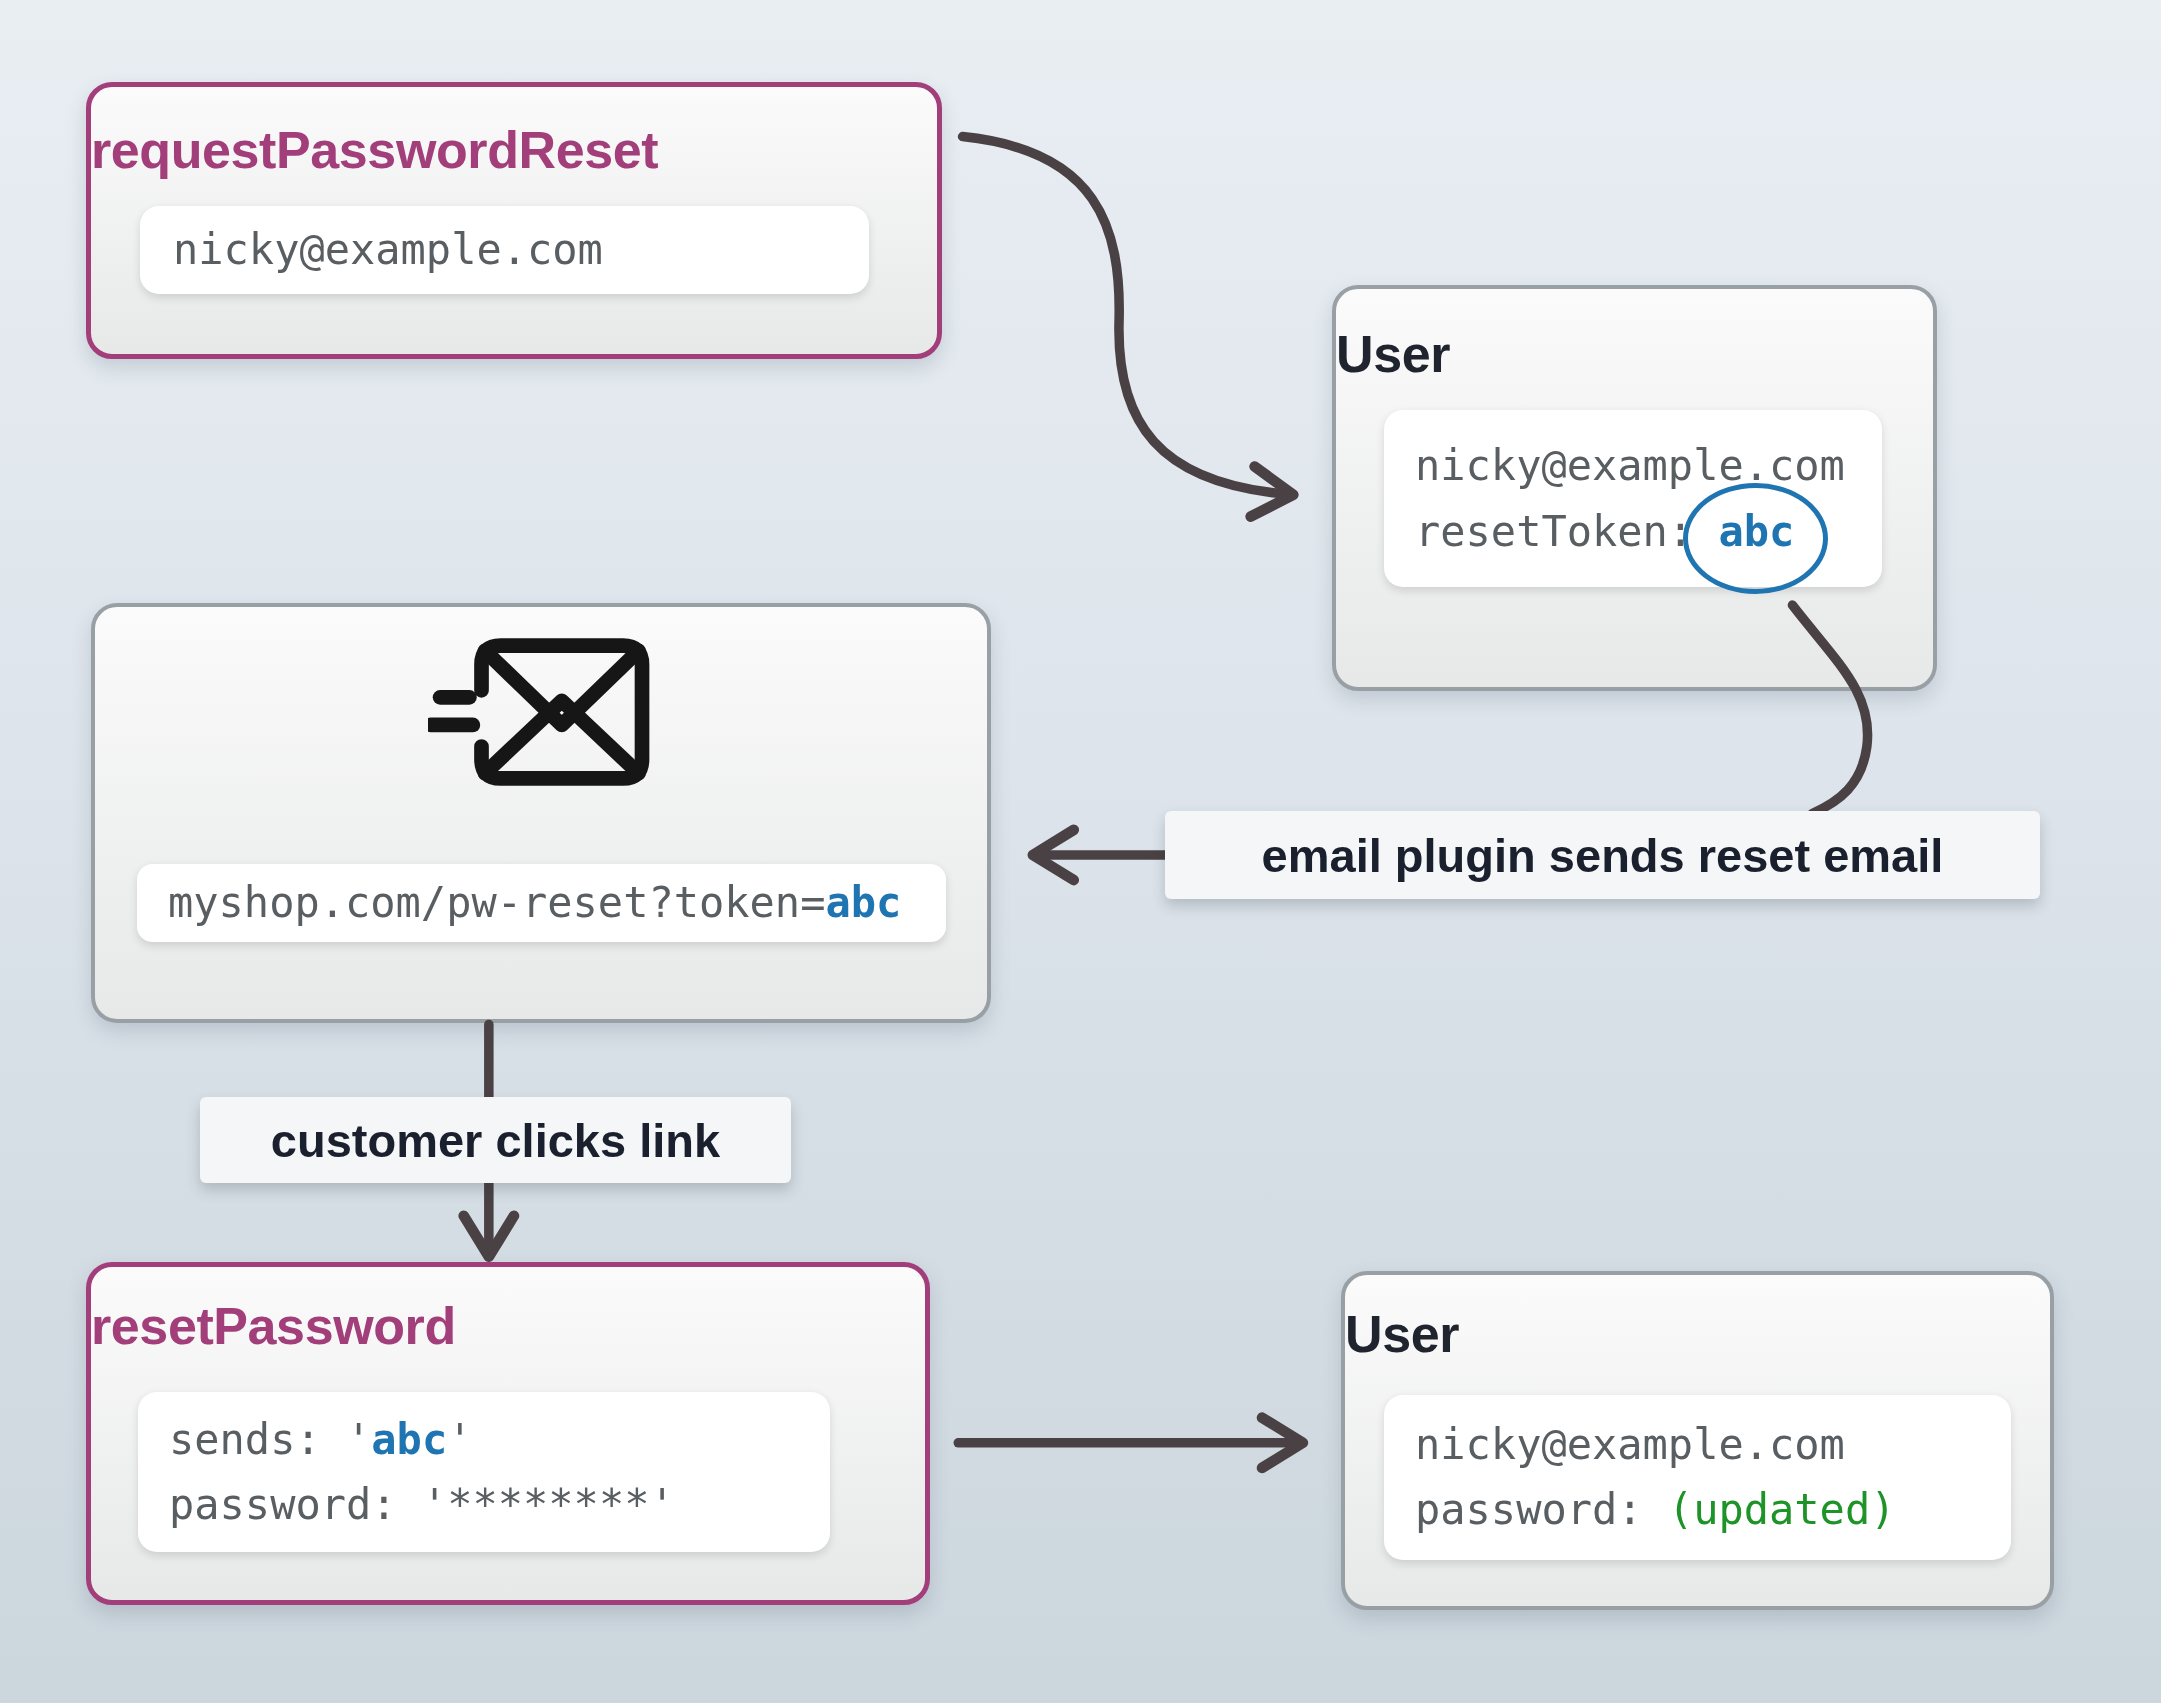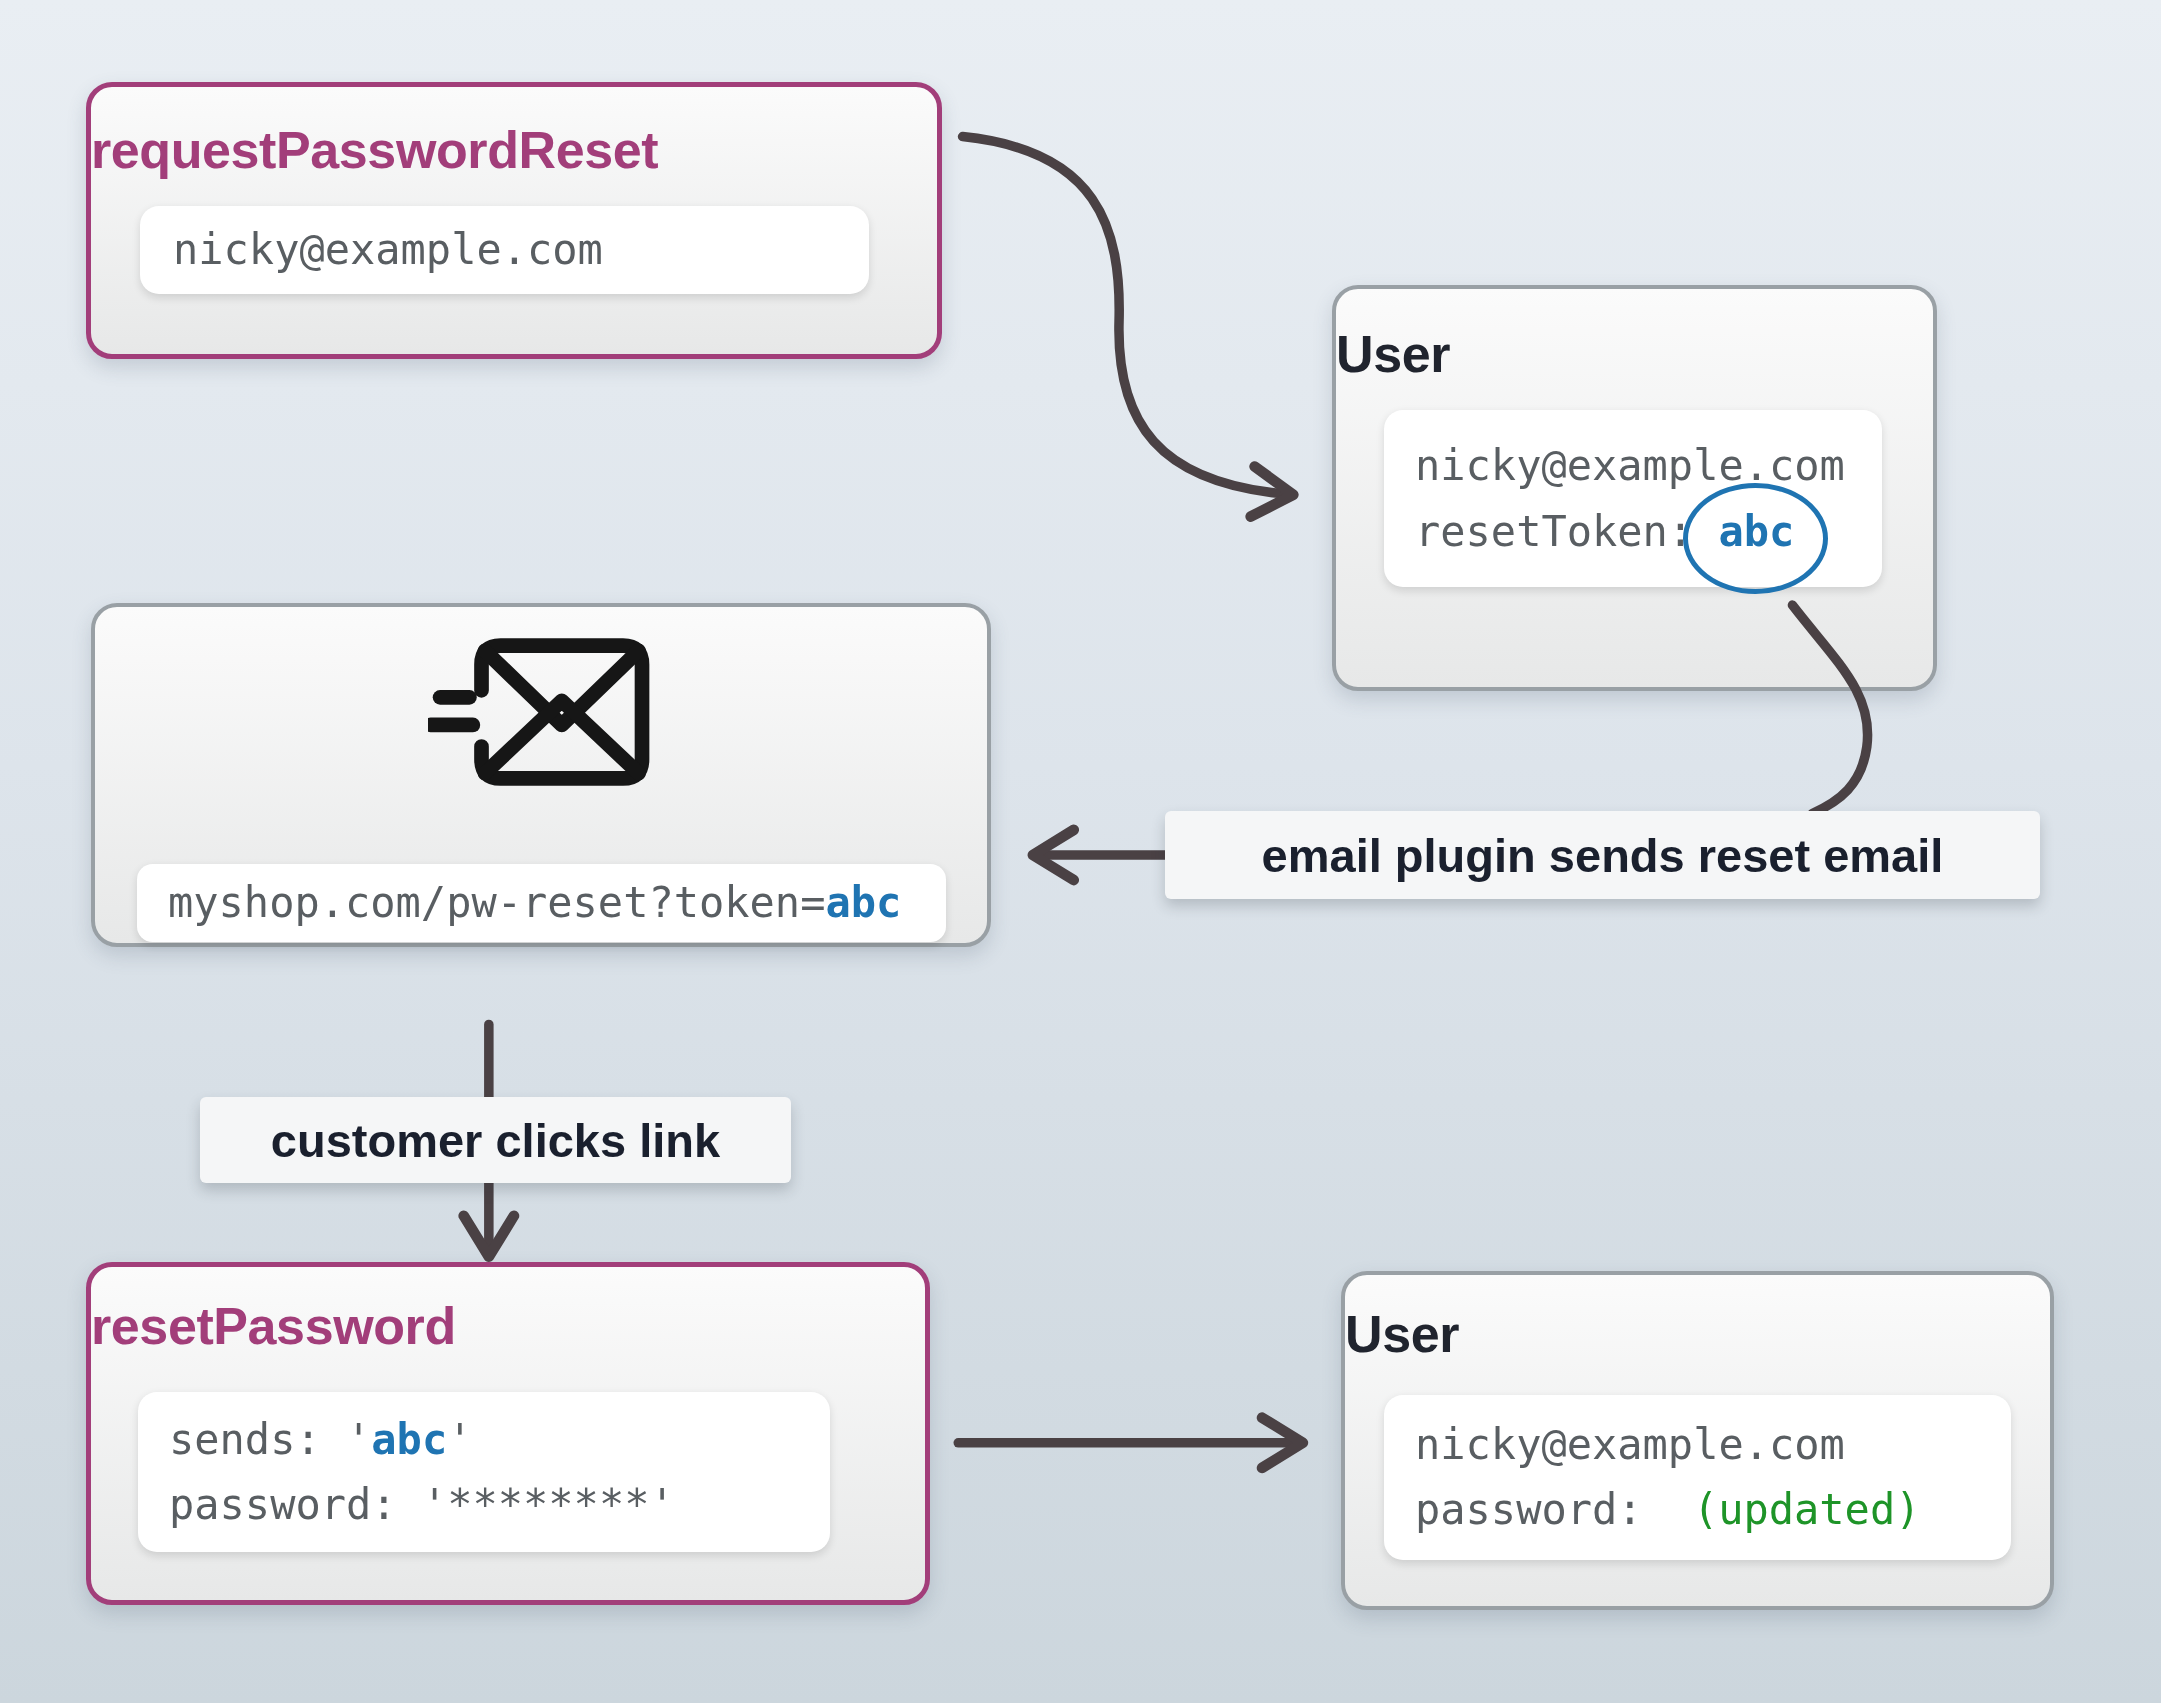--- a/index.html
+++ b/index.html
@@ -36,40 +36,40 @@
   .node.purple h2{color:var(--c-purple);}
   .node.gray h2{color:var(--c-title_dark);}
 
   .panel{
     position:absolute;background:var(--c-white_panel);border-radius:19px;
     box-shadow:0 3.5px 8.6px rgba(0,0,0,0.12);
     font-family:"DejaVu Sans Mono",monospace;font-size:42px;color:var(--c-mono_gray);
     white-space:nowrap;overflow:hidden;
   }
   .tok{color:var(--c-token_blue);font-weight:bold;}
-  .green{color:var(--c-updated_green);margin-left:25px;}
+  .green{color:var(--c-updated_green);}
 
   
   #node-request{left:86px;top:82px;width:856px;height:277px;}
   #node-request h2{margin-top:33px;}
   #node-request .panel{left:49px;top:119px;width:729px;height:88px;line-height:88px;padding-left:33px;}
 
   
   #node-user-top{left:1332px;top:285px;width:605px;height:406px;}
   #node-user-top h2{margin-top:35px;}
   #node-user-top .panel{left:48px;top:121px;width:498px;height:177px;padding:22.5px 0 0 31px;line-height:66px;}
 
   
   #token-circle{
     position:absolute;left:1683px;top:483px;width:145px;height:111px;
     border:5.2px solid var(--c-token_blue);border-radius:50%;z-index:7;
   }
 
   
-  #node-email{left:91px;top:603px;width:900px;height:344px;}
+  #node-email{left:91px;top:603px;width:900px;height:420px;}
   #node-email .icon{position:absolute;left:333px;top:22.5px;}
   #node-email .panel{left:42px;top:257px;width:809px;height:78px;line-height:78px;padding-left:31px;border-radius:15.6px;}
 
   
   #node-reset{left:86px;top:1262px;width:844px;height:343px;}
   #node-reset h2{margin-top:29px;}
   #node-reset .panel{left:47px;top:125px;width:692px;height:160px;padding:14.7px 0 0 31px;line-height:65px;}
 
   
   #node-user-bottom{left:1341px;top:1271px;width:713px;height:339px;}

